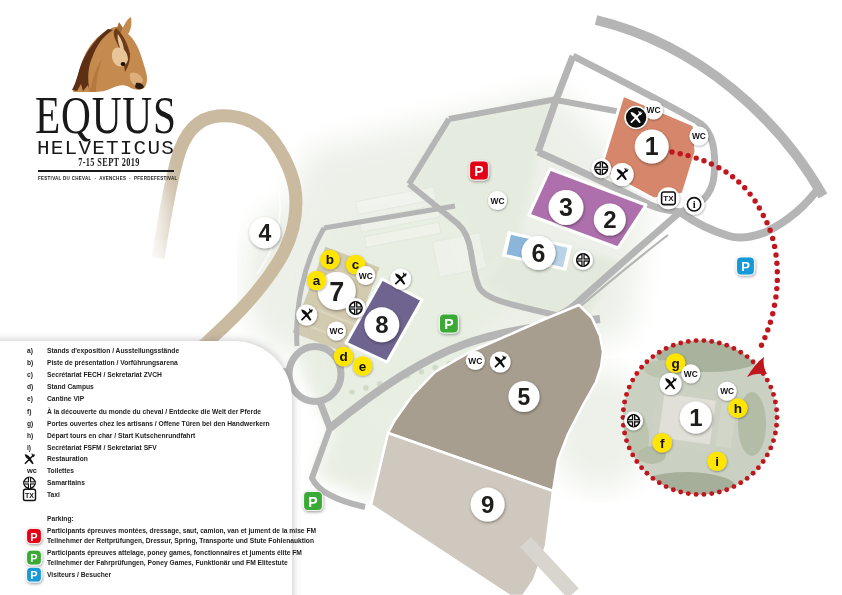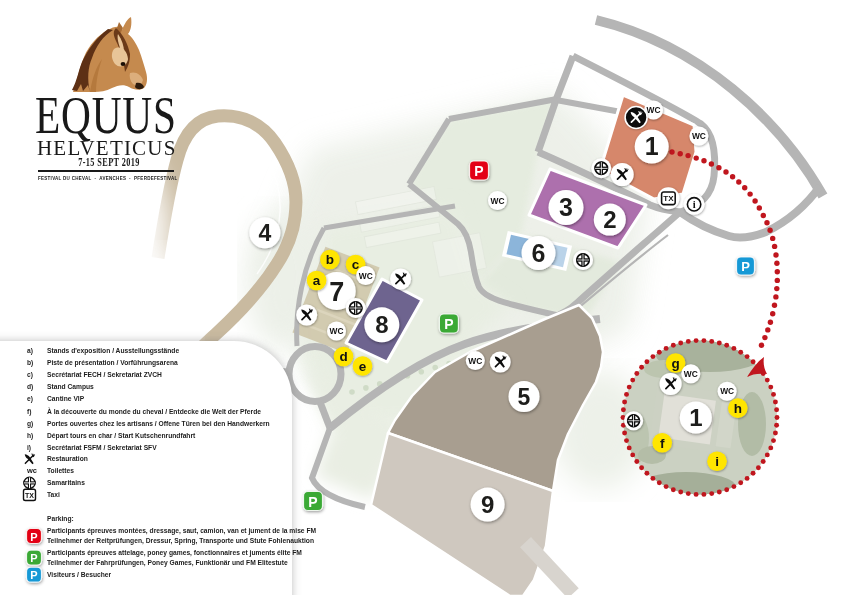--- a/index.html
+++ b/index.html
@@ -4,21 +4,21 @@
 *{margin:0;padding:0;box-sizing:border-box}
 html,body{width:842px;height:595px;overflow:hidden;background:#fff;font-family:"Liberation Sans",sans-serif}
 #stage{position:relative;width:842px;height:595px;opacity:0.999}
 #legendbox{position:absolute;left:-14px;top:341px;width:306px;height:280px;background:#fff;border-radius:0 58px 0 0;box-shadow:0 0 9px rgba(110,110,110,0.45)}
 .lr{position:absolute;left:0;display:flex;font-size:6.7px;font-weight:bold;color:#1c1c1c;line-height:10.45px;white-space:nowrap}
 .ll{position:absolute;left:27px;width:20px}
 .lt{position:absolute;left:47px}
 #logo{position:absolute;left:8px;top:0;width:260px;height:220px}
 #logo>div{position:absolute;white-space:nowrap;color:#191919}
 #equus{font-family:"Liberation Serif",serif;font-size:53px;line-height:53px;left:27px;top:89px;letter-spacing:1px;transform:scale(0.78,1);transform-origin:0 0}
-#helv{font-family:Liberation Serif, serif;font-size:21px;line-height:21px;left:29px;top:138px;letter-spacing:1.2px}
+#helv{font-family:Liberation Mono, monospace;font-size:21px;line-height:21px;left:29px;top:138px;letter-spacing:1.2px}
 #date{font-family:"Liberation Serif",serif;font-size:11.5px;line-height:11.5px;font-weight:bold;left:33px;top:157px;width:136px;text-align:center;letter-spacing:0.5px;transform:scale(0.72,1);transform-origin:center}
 #rule{height:1.6px;background:#191919;width:136px;left:30px;top:170px}
 #fest{font-size:9px;line-height:9px;font-weight:bold;left:30px;top:175.5px;letter-spacing:0.55px;color:#1a1a1a;transform:scale(0.5,0.62);transform-origin:0 0}
 </style></head>
 <body>
 <div id="stage">
 <svg width="842" height="595" viewBox="0 0 842 595" xmlns="http://www.w3.org/2000/svg" font-family="Liberation Sans, sans-serif">
 <defs>
 <filter id="sh" x="-50%" y="-50%" width="200%" height="200%">
           <feDropShadow dx="0.4" dy="0.8" stdDeviation="0.9" flood-color="#000" flood-opacity="0.4"></feDropShadow>

